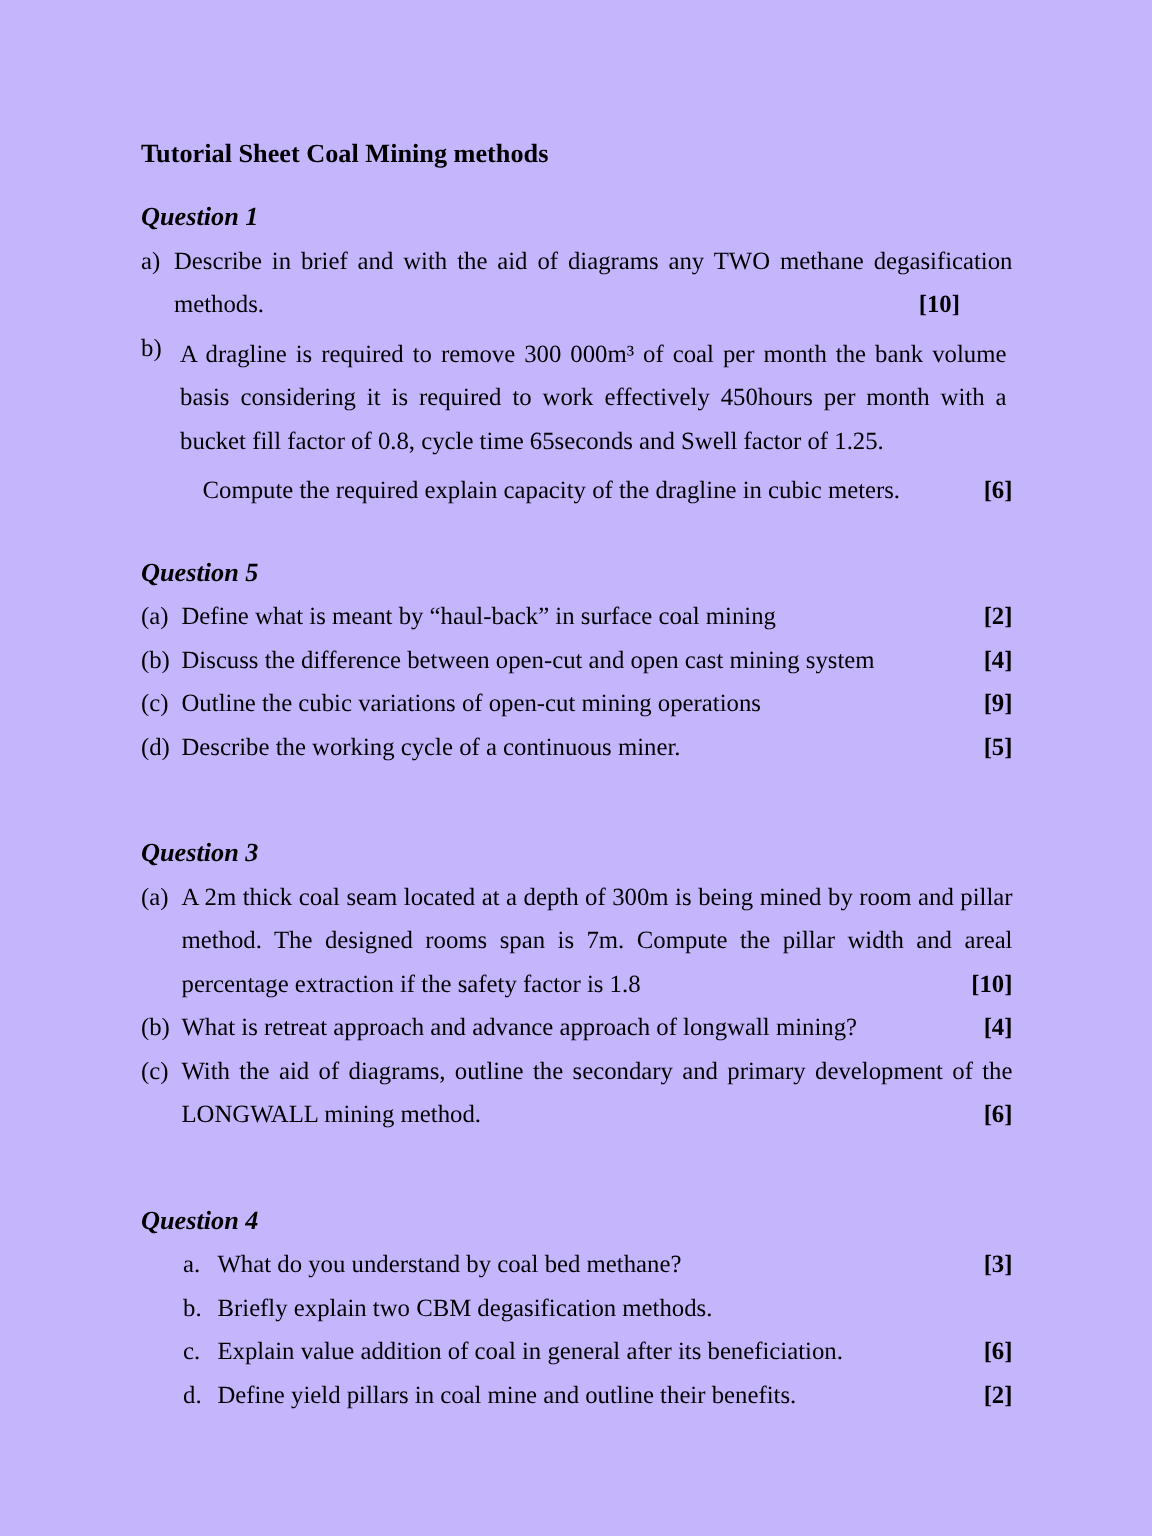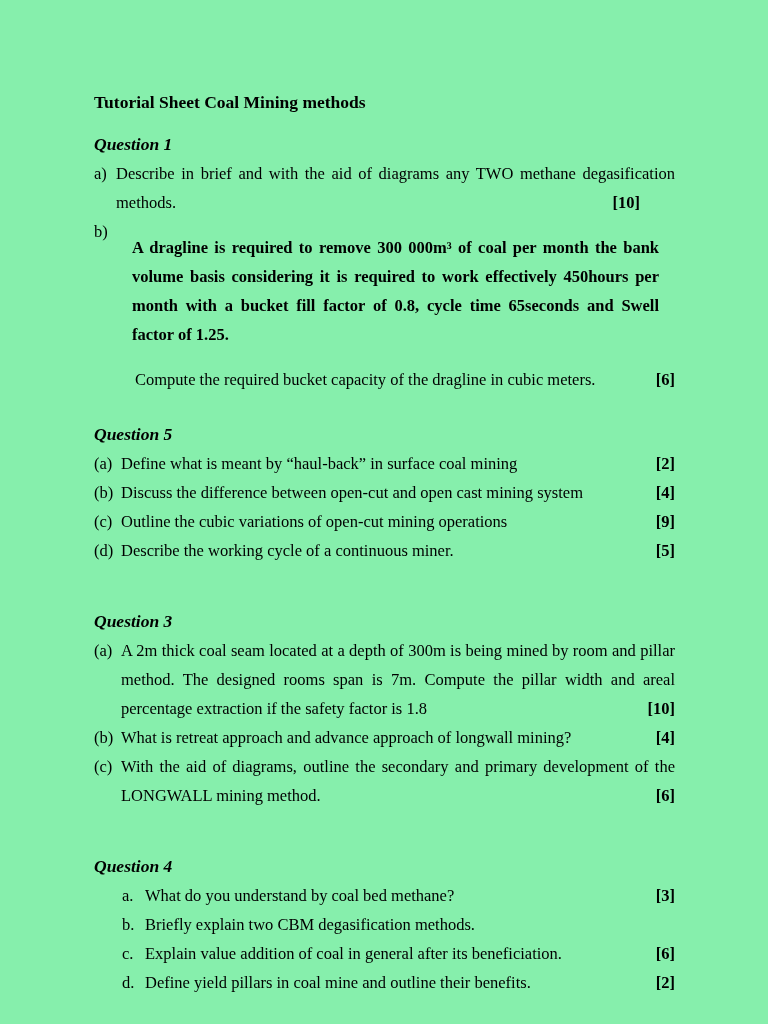--- a/index.html
+++ b/index.html
@@ -1,20 +1,20 @@
 <!DOCTYPE html>
 <html><head>
 <meta charset="utf-8">
 <style>
   html, body { margin: 0; padding: 0; background: #ffffff; }
   .page {
     position: relative;
     width: 768px;
     height: 1024px;
-    background: #86efac;
+    background: #c4b5fd;
     color: #000000;
     font-family: "Liberation Serif", "DejaVu Serif", serif;
     font-size: 16.5px;
     line-height: 29px;
     box-sizing: border-box;
     padding: 88px 93px 0 94px;
     overflow: hidden;
   }
   .doc-title {
     font-weight: bold;
@@ -37,21 +37,21 @@
     position: relative;
     align-items: flex-start;
   }
   .item .label { flex: 0 0 22px; white-space: nowrap; }
   .paren .label { flex: 0 0 27px; }
   .alpha { padding-left: 28px; }
   .alpha .label { flex: 0 0 23px; }
   .item .text { flex: 1 1 auto; }
   .item .content { flex: 1 1 auto; min-width: 0; }
   .just { text-align: justify; }
-  .content p { margin: 16px; font-weight: bold; }
+  .content p { margin: 4px; }
   .marks { font-weight: bold; white-space: nowrap; }
   .marks-inline { margin-left: 12px; }
   .marks-abs { position: absolute; bottom: 0; right: 0; }
   .marks-offset { right: 35px; }
   .followup { display: flex; padding-left: 19px; }
   .followup .fu-text { flex: 1 1 auto; }
 </style>
 </head>
 <body>
 
@@ -66,21 +66,21 @@
       <span class="label">a)</span>
       <div class="content just">Describe in brief and with the aid of diagrams any TWO methane degasification methods.</div>
       <span class="marks marks-abs marks-offset">[10]</span>
     </div>
 
     <div class="item">
       <span class="label">b)</span>
       <div class="content">
         <p class="just">A dragline is required to remove 300 000m³ of coal per month the bank volume basis considering it is required to work effectively 450hours per month with a bucket fill factor of 0.8, cycle time 65seconds and Swell factor of 1.25.</p>
         <div class="followup">
-          <span class="fu-text">Compute the required bucket capacity of the dragline in cubic meters.</span>
+          <span class="fu-text">Compute the required explain capacity of the dragline in cubic meters.</span>
           <span class="marks marks-inline">[6]</span>
         </div>
       </div>
     </div>
   </section>
 
   <section class="question sec-q2">
     <p class="q-heading">Question 5</p>
 
     <div class="item paren">

